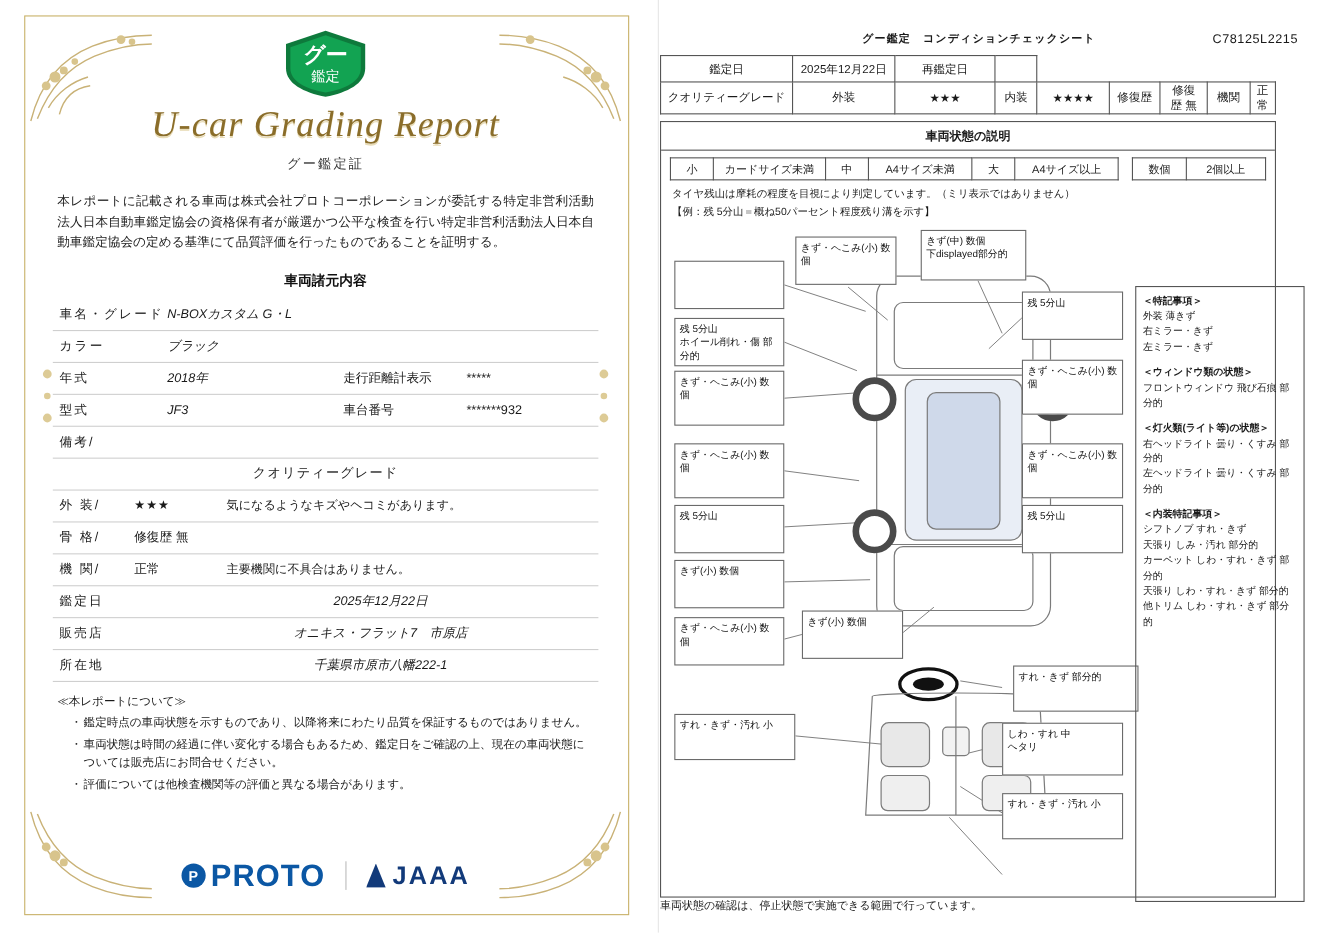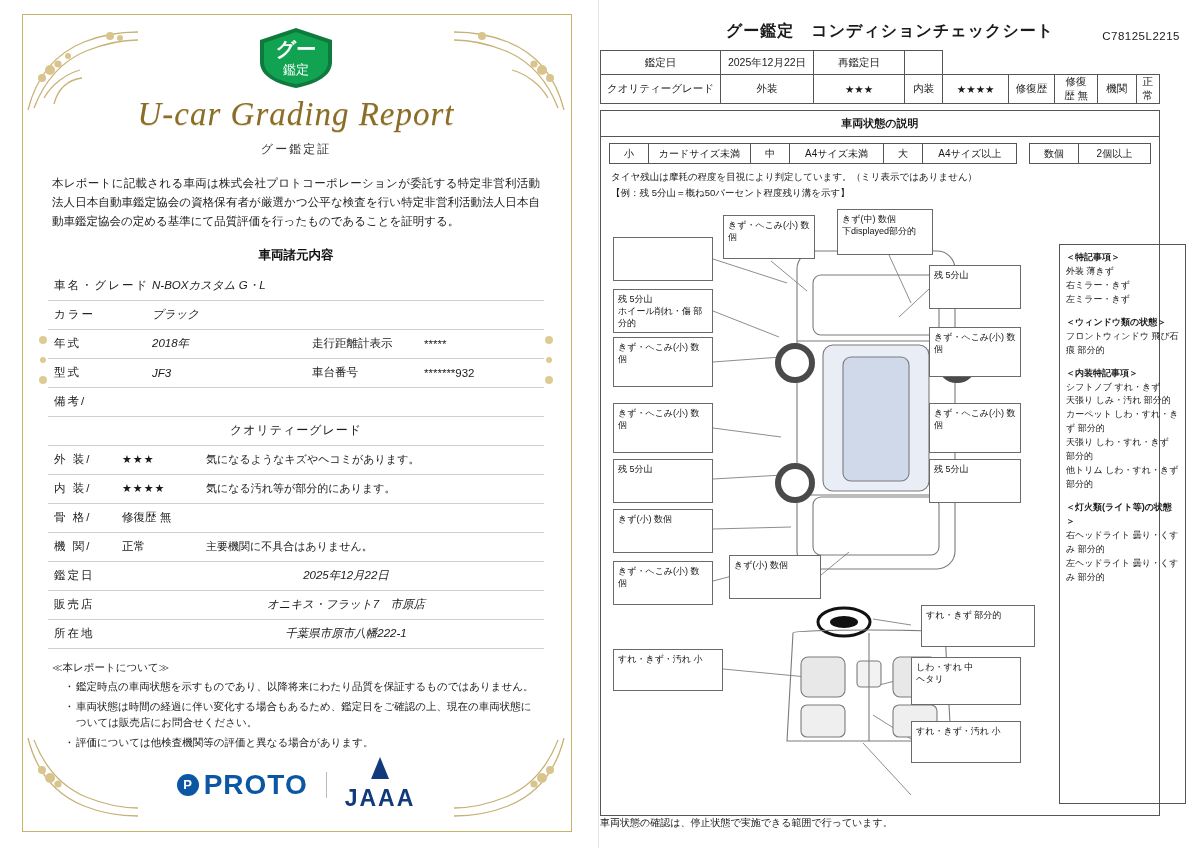--- a/index.html
+++ b/index.html
@@ -87,31 +87,31 @@
     position:absolute; bottom:14px; left:0; right:0;
     display:flex; align-items:center; justify-content:center; gap:18px;
   }
   .proto { display:flex; align-items:center; gap:5px; }
   .proto-mark {
     width:22px; height:22px; border-radius:50%; background:#0b57a4; color:#fff;
     font-size:13px; font-weight:bold; display:flex; align-items:center; justify-content:center;
   }
   .proto-text { font-size:28px; font-weight:bold; color:#0b57a4; letter-spacing:1px; font-family:"Liberation Sans",sans-serif;}
   .divider-v { width:1px; height:26px; background:#bbb; }
-  .jaaa { display:flex; align-items:center; gap:6px;flex-direction:column; }
+  .jaaa { display:flex; align-items:center; gap:6px; }
   .jaaa-mark { width:18px; height:22px; background:#123a7a; clip-path:polygon(50% 0,100% 100%,0 100%); }
   .jaaa-text { font-size:23px; font-weight:bold; color:#123a7a; letter-spacing:2px; }
 
   
   .right {
     width:610px; height:848px; position:relative; padding:18px 14px 10px 4px;
     font-size:10px;
   }
   .r-head { display:flex; align-items:flex-end; justify-content:center; position:relative; height:24px; }
-  .r-title { font-size:16px; font-weight:bold; letter-spacing:1px; }
+  .r-title { font-size:10px; font-weight:bold; letter-spacing:1px; }
   .r-code { position:absolute; right:6px; bottom:0; font-size:11.5px; letter-spacing:0.5px; }
 
   table { border-collapse:collapse; }
   .tbl-top { width:560px; margin:8px 0 0 6px; }
   .tbl-top td { border:1px solid #555; height:24px; font-size:10.5px; padding:0 6px; }
   .lbl-cell { background:#fff; text-align:center; white-space:nowrap; }
   .val-cell { text-align:center; }
 
   .cond-box { width:560px; margin:6px 0 0 6px; border:1px solid #555; }
   .cond-head { text-align:center; font-weight:bold; font-size:11px; padding:5px 0; border-bottom:1px solid #555;}
@@ -119,21 +119,21 @@
   .size-tbl td { border:1px solid #555; height:20px; font-size:10px; padding:0 8px; text-align:center; }
   .tire-note { font-size:9.5px; padding:2px 8px 6px 10px; line-height:1.5; }
 
   .diagram-wrap { position:relative; width:545px; height:608px; margin:0 0 0 10px; }
   .cal { position:absolute; border:1px solid #6a6a6a; background:#fff; font-size:9px; color:#111; padding:3px 4px; line-height:1.35; }
   .car-top { position:absolute; left:150px; top:38px; width:230px; height:330px; }
   .car-front { position:absolute; left:168px; top:420px; width:180px; height:120px; }
   .steer { position:absolute; left:205px; top:398px; width:56px; height:34px; }
 
   .side-notes {
-    position:absolute; right:14px; top:244px; width:127px; border:1px solid #555;
+    position:absolute; right:14px; top:260px; width:154px; border:1px solid #555;
     font-size:9px; padding:6px 6px; line-height:1.55; min-height:560px;
   }
   .side-notes .grp { margin-bottom:9px; }
   .side-notes .hd { font-weight:bold; }
   .footer-note { position:absolute; left:10px; bottom:18px; font-size:10px; }
   .sep-v { position:absolute; left:598px; top:0; bottom:0; width:1px; background:#e6e6e6; }
 </style>
 </head>
 <body>
 
@@ -248,25 +248,20 @@
           <div class="lbl">備考/</div>
           <div class="val"></div>
         </div>
 
         <div class="row center-title">クオリティーグレード</div>
 
         <div class="row rowgrade">
           <div class="lbl">外 装/</div>
           <div class="mid stars">★★★</div>
           <div class="txt">気になるようなキズやヘコミがあります。</div>
-        </div>
-        <div class="row rowgrade">
-          <div class="lbl">内 装/</div>
-          <div class="mid stars">★★★★</div>
-          <div class="txt">気になる汚れ等が部分的にあります。</div>
         </div>
         <div class="row rowgrade">
           <div class="lbl">骨 格/</div>
           <div class="mid">修復歴 無</div>
         </div>
         <div class="row rowgrade">
           <div class="lbl">機 関/</div>
           <div class="mid">正常</div>
           <div class="txt">主要機関に不具合はありません。</div>
         </div>
@@ -451,30 +446,30 @@
           <div class="hd">＜特記事項＞</div>
           <div>外装 薄きず</div>
           <div>右ミラー・きず</div>
           <div>左ミラー・きず</div>
         </div>
         <div class="grp">
           <div class="hd">＜ウィンドウ類の状態＞</div>
           <div>フロントウィンドウ 飛び石痕 部分的</div>
         </div>
         <div class="grp">
+          <div class="hd">＜灯火類(ライト等)の状態＞</div>
+          <div>右ヘッドライト 曇り・くすみ 部分的</div>
+          <div>左ヘッドライト 曇り・くすみ 部分的</div>
+        </div>
+        <div class="grp">
           <div class="hd">＜内装特記事項＞</div>
           <div>シフトノブ すれ・きず</div>
           <div>天張り しみ・汚れ 部分的</div>
           <div>カーペット しわ・すれ・きず 部分的</div>
           <div>天張り しわ・すれ・きず 部分的</div>
           <div>他トリム しわ・すれ・きず 部分的</div>
         </div>
-        <div class="grp">
-          <div class="hd">＜灯火類(ライト等)の状態＞</div>
-          <div>右ヘッドライト 曇り・くすみ 部分的</div>
-          <div>左ヘッドライト 曇り・くすみ 部分的</div>
-        </div>
       </div>
     </div>
 
     <div class="footer-note">車両状態の確認は、停止状態で実施できる範囲で行っています。</div>
   </div>
 </div>
 
 </body></html>

